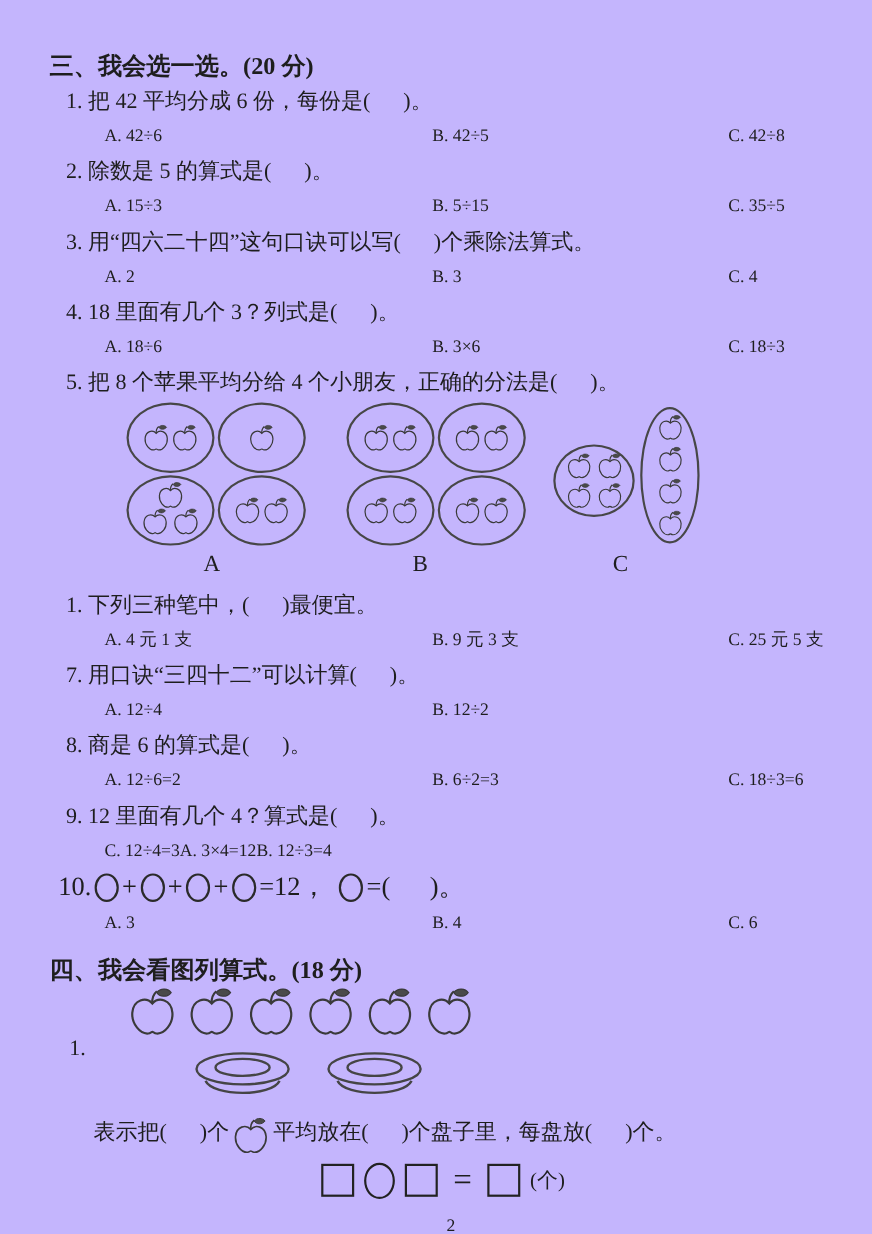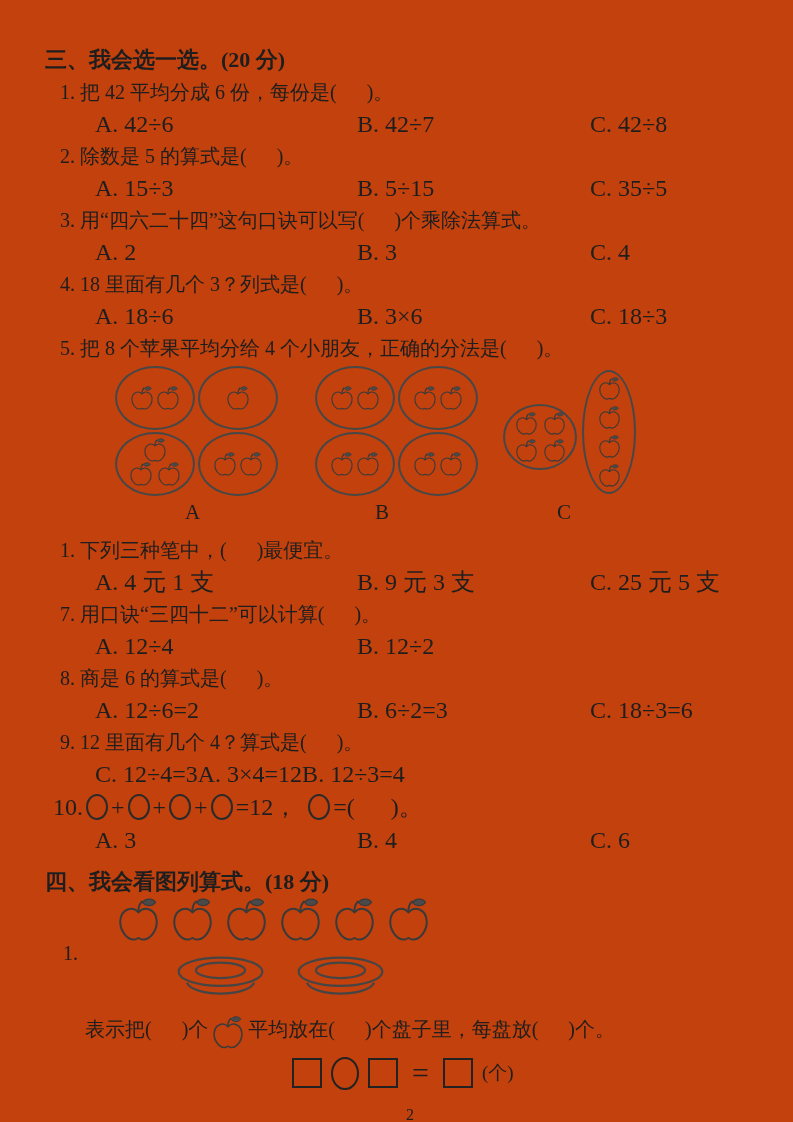--- a/index.html
+++ b/index.html
@@ -1,27 +1,27 @@
 <!DOCTYPE html>
 <html><head>
 <meta charset="utf-8">
 <style>
   html,body{margin:0;padding:0;background:#ffffff;}
   .page{
     position:relative;
     width:793px;height:1122px;
-    background:#c2410c;
+    background:#c4b5fd;
     font-family:"Liberation Serif","DejaVu Serif",serif;
     color:#1e1e1e;
     overflow:hidden;
   }
   .content{position:absolute;left:45px;top:44px;right:18px;}
   .heading{font-size:22px;font-weight:bold;line-height:32px;white-space:pre-wrap;}
   .stem{font-size:20px;line-height:32px;padding-left:15px;white-space:pre-wrap;}
-  .opts{display:flex;padding-left:50px;font-size:24px;line-height:32px;}
+  .opts{display:flex;padding-left:50px;font-size:16px;line-height:32px;gap:36px;}
   .opt{white-space:pre-wrap;}
   .opt-a{width:262px;}
   .opt-b{width:233px;}
   .opt-c{flex:1;}
   .opt-line{white-space:pre-wrap;}
 
   
   .q5-fig{position:relative;height:164px;margin:2px 0 4px 0;}
   .gc{position:absolute;border:2px solid #474747;border-radius:50%;box-sizing:border-box;}
   .ap{display:block;}
@@ -69,21 +69,21 @@
 
 <div class="page">
 <div class="content">
 
   <div class="heading">三、我会选一选。(20 分)</div>
 
   <div>
     <div class="stem">1. 把 42 平均分成 6 份，每份是(      )。</div>
     <div class="opts">
       <span class="opt opt-a">A. 42÷6</span>
-      <span class="opt opt-b">B. 42÷7</span>
+      <span class="opt opt-b">B. 42÷5</span>
       <span class="opt opt-c">C. 42÷8</span>
     </div>
   </div>
 
   <div>
     <div class="stem">2. 除数是 5 的算式是(      )。</div>
     <div class="opts">
       <span class="opt opt-a">A. 15÷3</span>
       <span class="opt opt-b">B. 5÷15</span>
       <span class="opt opt-c">C. 35÷5</span>

